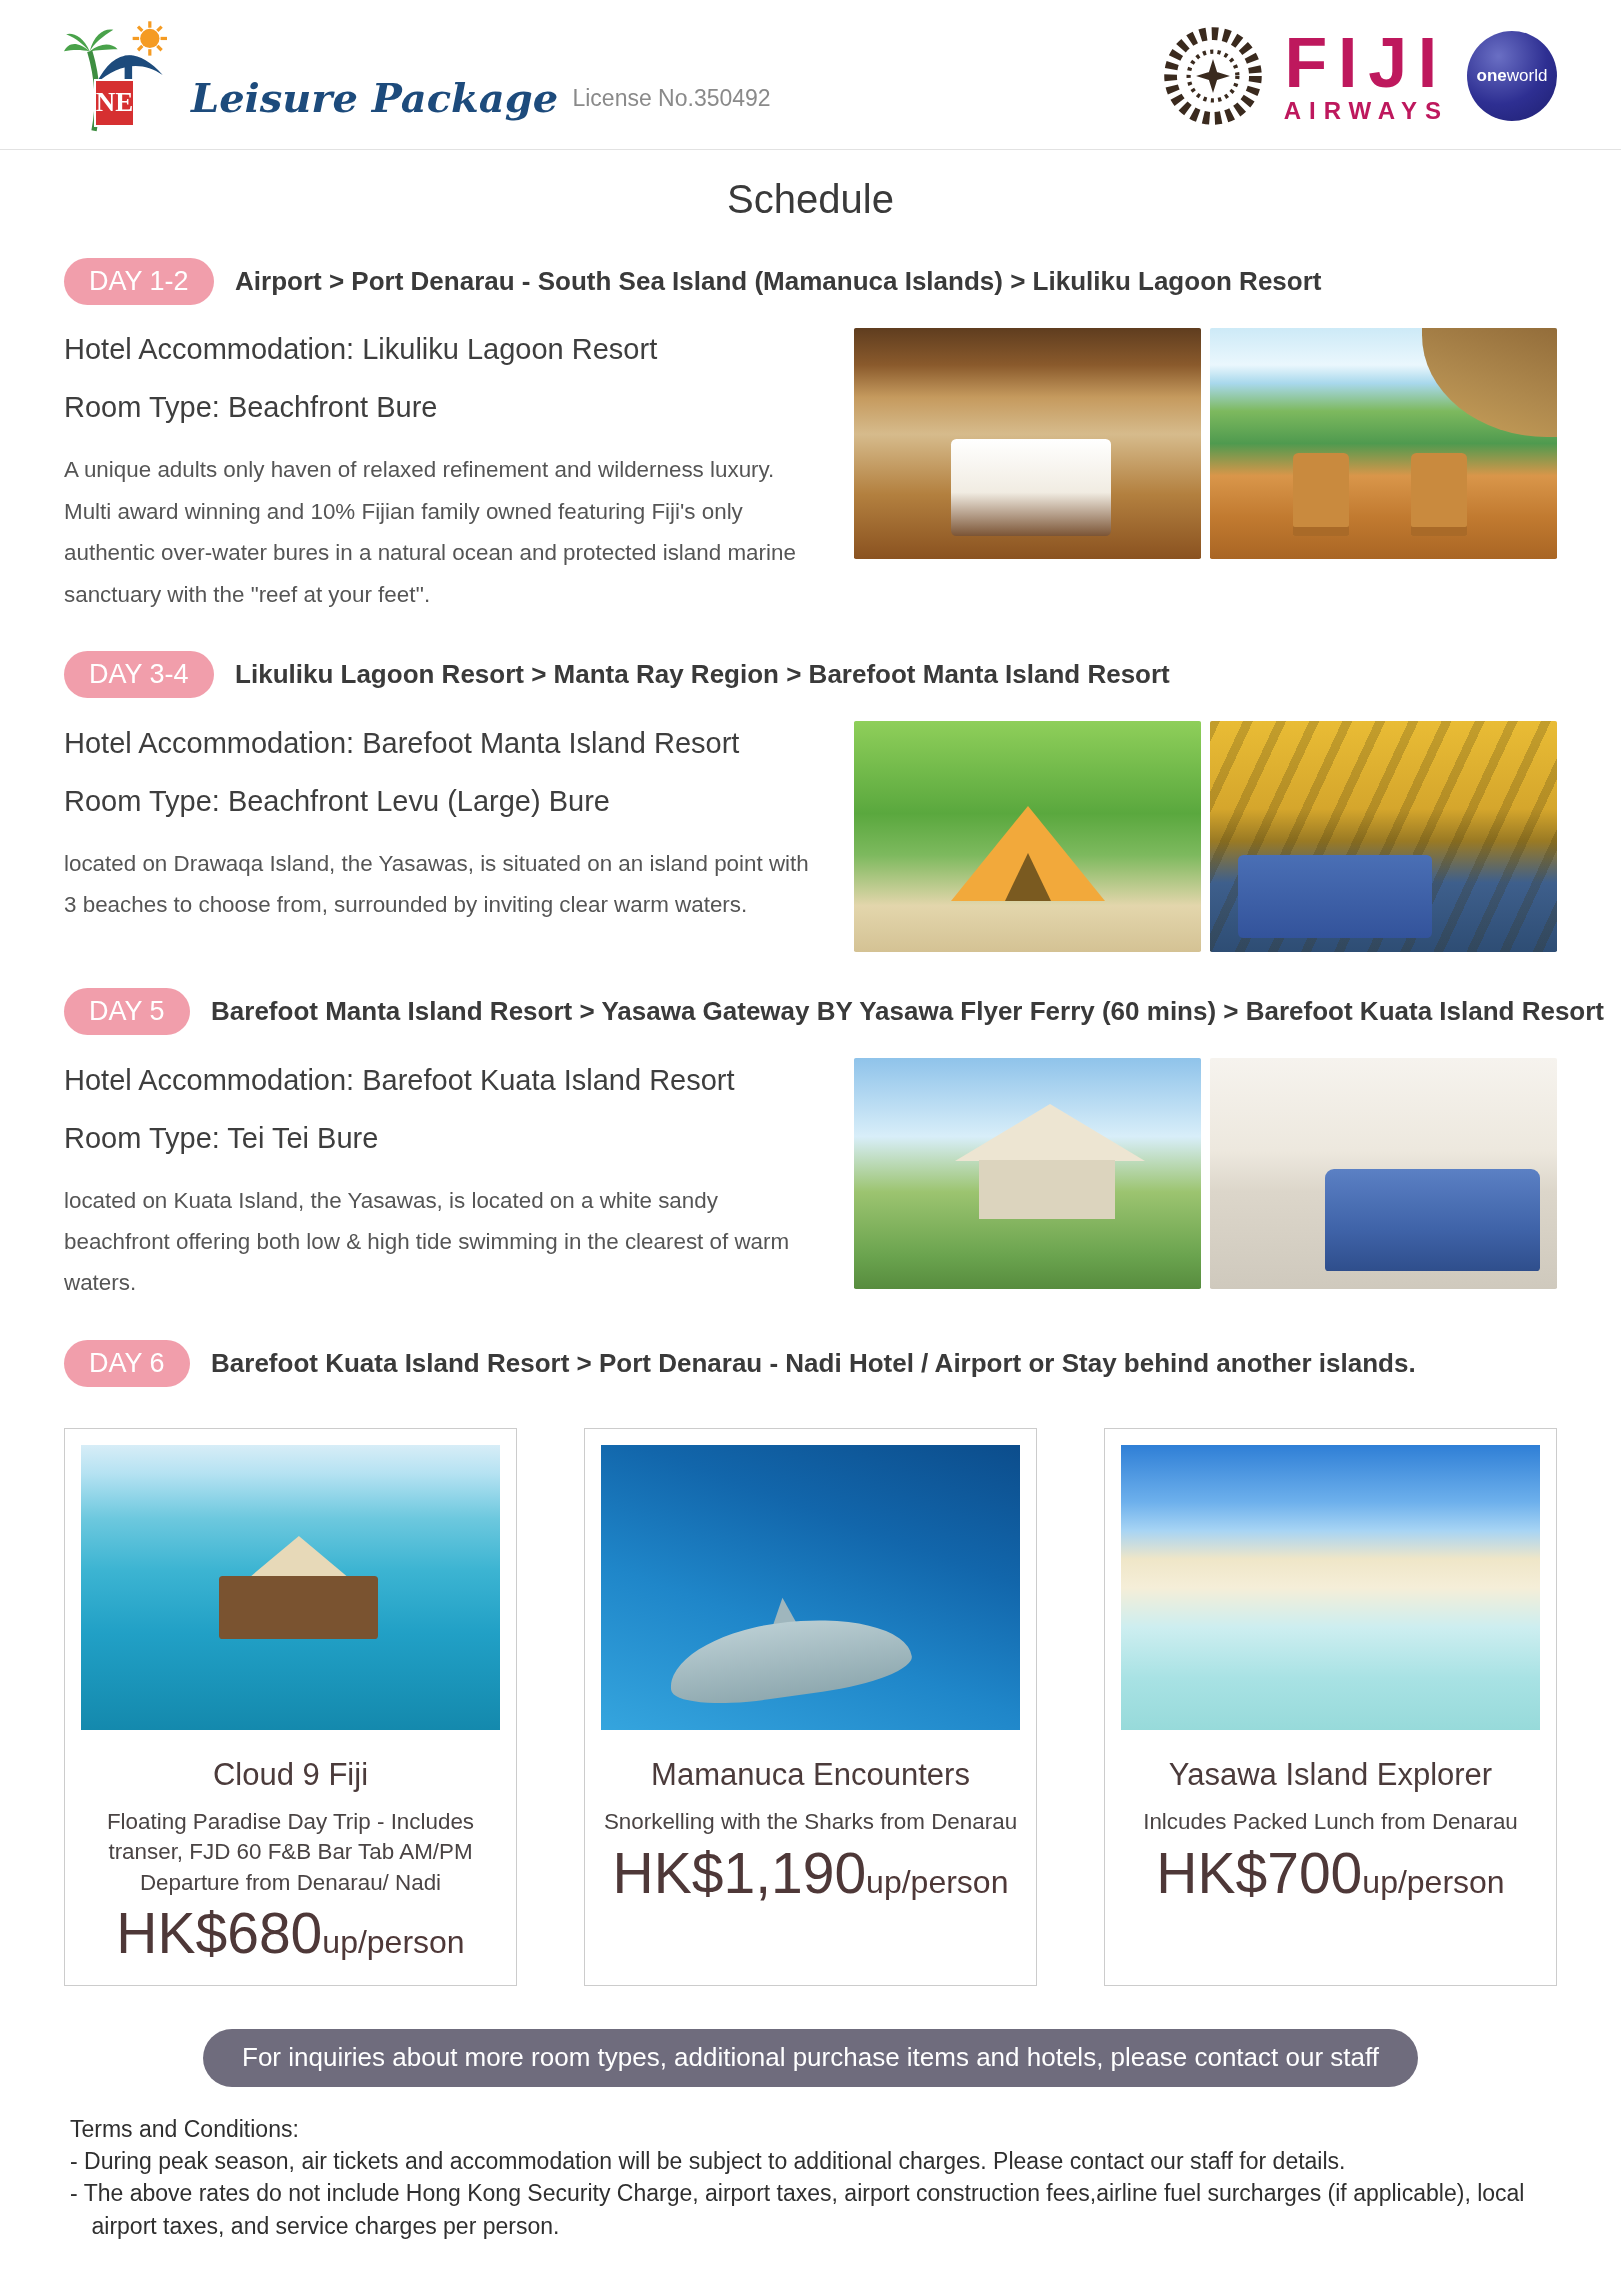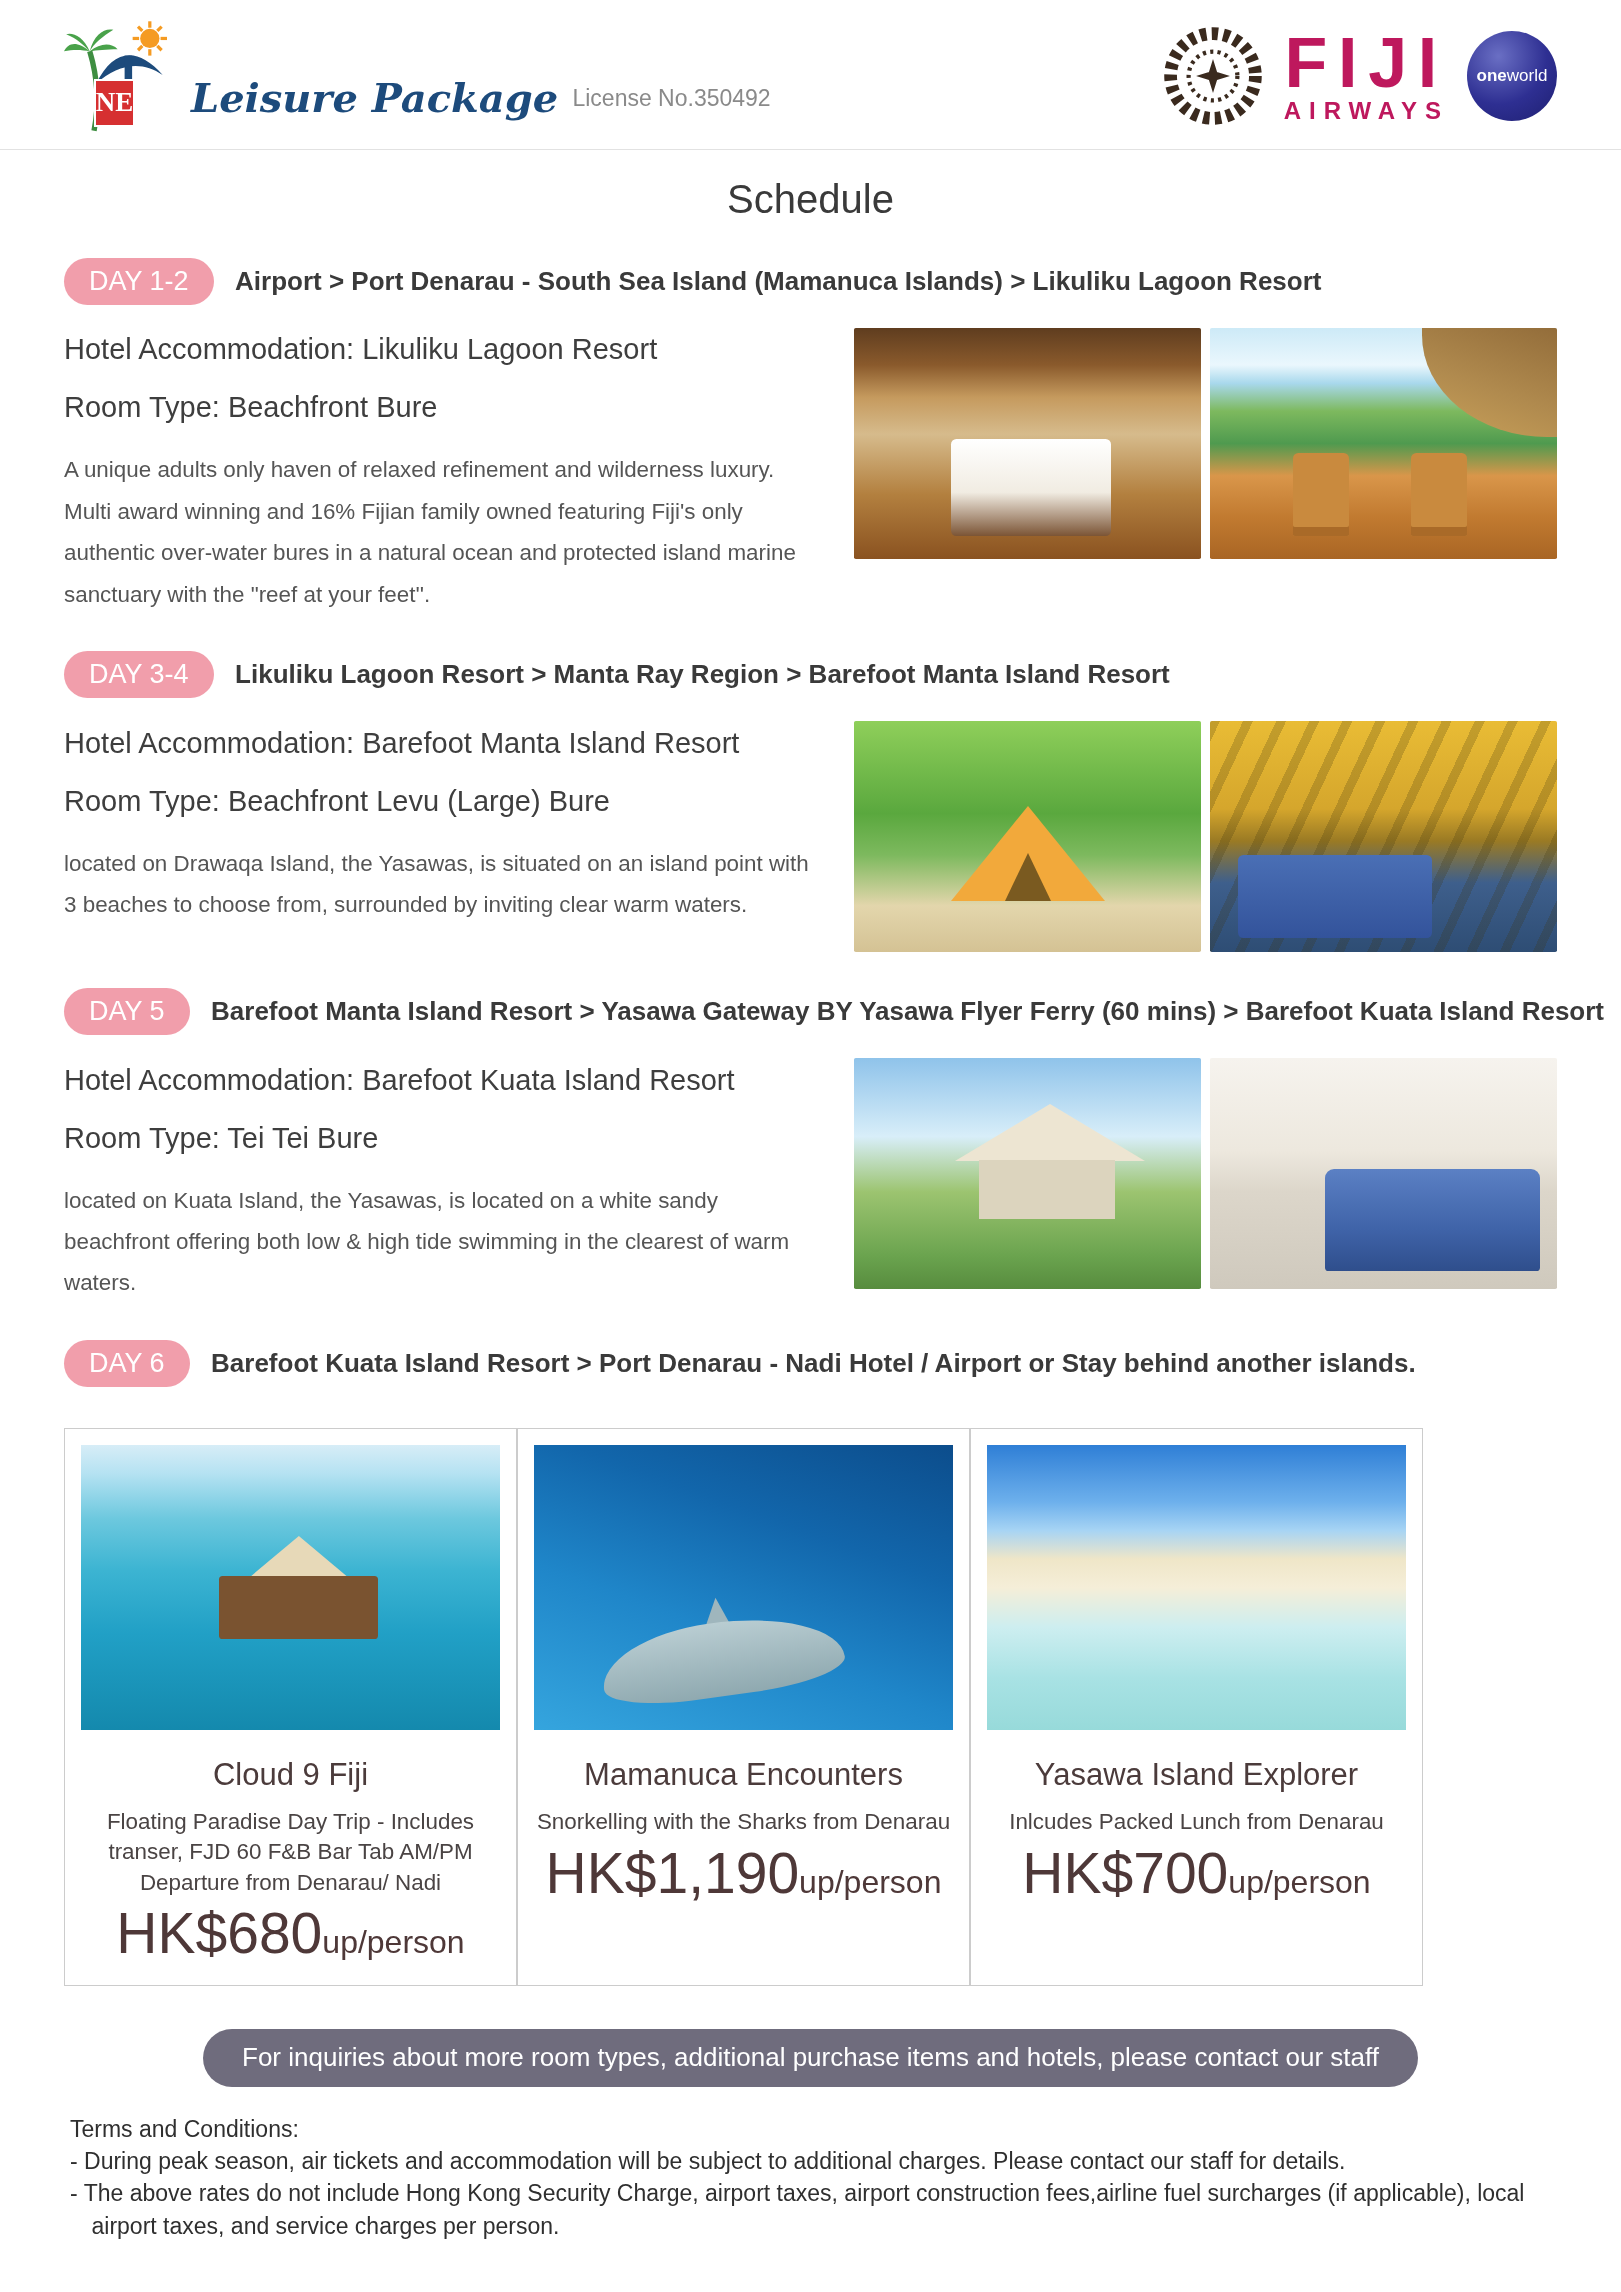--- a/index.html
+++ b/index.html
@@ -89,21 +89,21 @@
   .scene-cloud9 .canopy { position:absolute; left:39%; top:32%; width:26%; height:16%; background:#e7d9b8;
     clip-path:polygon(50% 0,100% 100%,0 100%); }
   .scene-shark { background:linear-gradient(200deg,#0c4d8c 0%,#1266ab 32%,#1f86c9 62%,#35a5de 100%); }
   .scene-shark .shark { position:absolute; left:16%; bottom:12%; width:58%; height:26%;
     background:linear-gradient(180deg,#b9cdd2,#8fa9b0); border-radius:60% 70% 50% 50%/90% 90% 40% 40%; transform:rotate(-8deg); }
   .scene-shark .fin { position:absolute; left:40%; bottom:36%; width:0; height:0;
     border-left:16px solid transparent; border-right:10.7px solid transparent; border-bottom:29px solid #9fb6bd; transform:rotate(-10deg); }
   .scene-beach { background:linear-gradient(180deg,#2f7fd6 0%,#6db0ec 20%,#a7d4f4 30%,#efe6c8 40%,#f5eed8 50%,#cdeef0 64%,#a8e2e4 82%,#97dada 100%); }
 
   
-  .cards { display:flex; margin-top:41px; }
+  .cards { display:flex; justify-content:space-between; margin-top:41px; }
   .card { width:453px; border:0.9px solid #ccc; background:#fff; padding:16px 16px 23px; text-align:center; }
   .card-photo { width:100%; height:285px; position:relative; overflow:hidden; }
   .card-title { font-size:31px; font-weight:400; color:#4b3b3b; margin:27px 0 14.3px; }
   .card-desc { font-size:22.4px; color:#4a4444; line-height:1.35; margin:0 0 1px; }
   .price { color:#4e3838; margin-top:7.2px; line-height:1; }
   .price .amount { font-size:57px; }
   .price .suffix { font-size:32px; }
 
   
   .banner-wrap { text-align:center; margin-top:43px; }
@@ -180,21 +180,21 @@
 
     <section class="day">
       <div class="day-head">
         <span class="badge">DAY 1-2</span>
         <h2 class="route">Airport &gt; Port Denarau - South Sea Island (Mamanuca Islands) &gt; Likuliku Lagoon Resort</h2>
       </div>
       <div class="day-body">
         <div class="day-text">
           <h3>Hotel Accommodation: Likuliku Lagoon Resort</h3>
           <h3>Room Type: Beachfront Bure</h3>
-          <p>A unique adults only haven of relaxed refinement and wilderness luxury. Multi award winning and 16% Fijian family owned featuring Fiji's only authentic over-water bures in a natural ocean and protected island marine sanctuary with the "reef at your feet''.</p>
+          <p>A unique adults only haven of relaxed refinement and wilderness luxury. Multi award winning and 10% Fijian family owned featuring Fiji's only authentic over-water bures in a natural ocean and protected island marine sanctuary with the "reef at your feet''.</p>
         </div>
         <div class="day-photos">
           <div class="ph scene-bedroom">
             <div class="bed"></div>
           </div>
           <div class="ph scene-deck">
             <div class="thatch"></div>
             <div class="chair c1"></div>
             <div class="chair c2"></div>
           </div>

